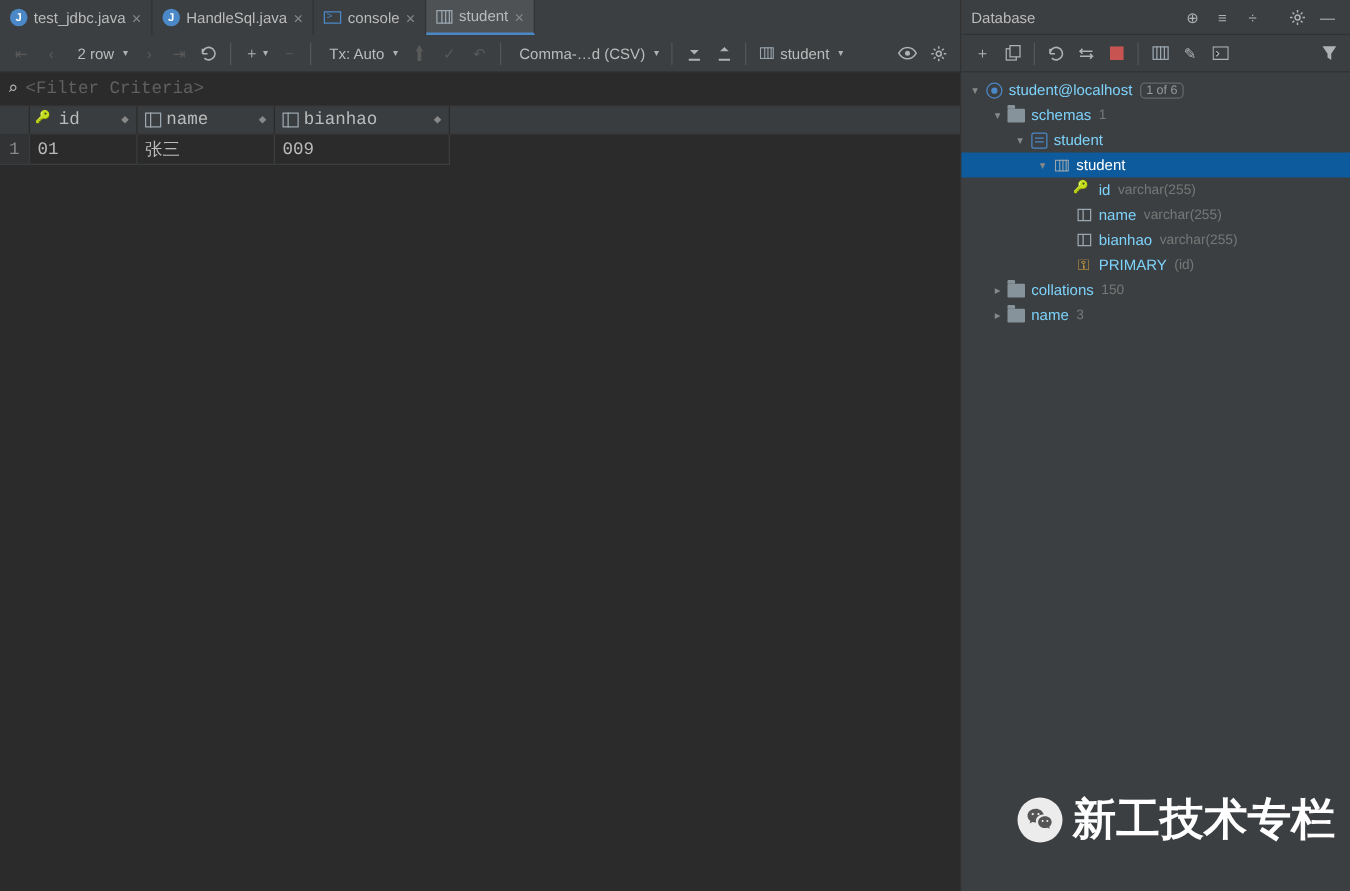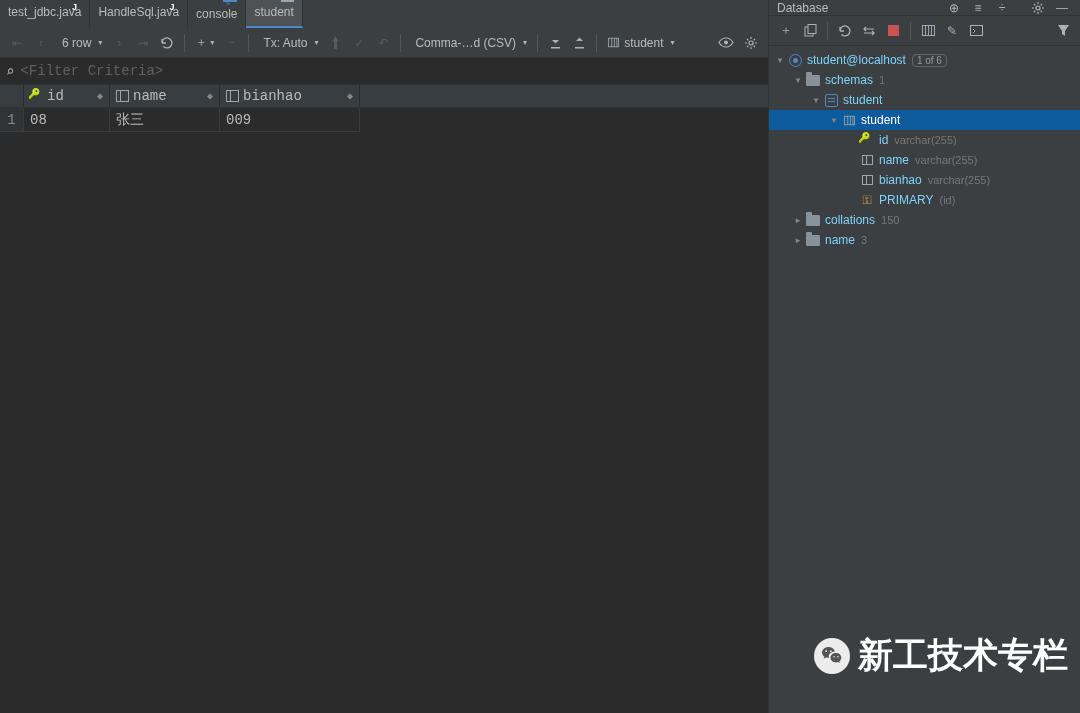--- a/index.html
+++ b/index.html
@@ -8,21 +8,21 @@
   background: #2b2b2b;
   font-family: "Segoe UI", Arial, sans-serif;
   font-size: 12px; color: #bbbbbb;
   display: flex; overflow: hidden;
 }
 .left { flex: 1; display: flex; flex-direction: column; background: #2b2b2b; min-width: 0; }
 .right { width: 312px; background: #3c3f41; border-left: 1px solid #323232; display: flex; flex-direction: column; }
 
 
 .tabs { height: 28px; background: #3c3f41; display: flex; align-items: stretch; }
-.tab { display: flex; align-items: flex-end; padding: 0 8px; gap: 5px; border-right: 1px solid #323232; cursor: pointer; color: #bbbbbb; flex-direction: column; }
+.tab { display: flex; align-items: center; padding: 0 8px; gap: 5px; border-right: 1px solid #323232; cursor: pointer; color: #bbbbbb; }
 .tab.active { background: #4e5254; border-bottom: 2px solid #4a88c7; }
 .tab .close { color: #888; font-size: 13px; }
 .icon-java { width: 14px; height: 14px; border-radius: 50%; background: #4a88c7; display:inline-block; position:relative; }
 .icon-java::after { content:"J"; position:absolute; inset:0; color:#fff; font-size:9px; font-weight:bold; text-align:center; line-height:14px; }
 .icon-console { width:14px; height:10px; border:1px solid #4a88c7; display:inline-block; position:relative; }
 .icon-console::before { content:">"; color:#4a88c7; font-size:8px; position:absolute; left:1px; top:-2px; }
 .icon-table { display:inline-block; width:13px; height:11px; position:relative; }
 .icon-table::before { content:""; position:absolute; inset:0; border:1px solid #9aa7b0; }
 .icon-table::after { content:""; position:absolute; left:50%; top:0; bottom:0; width:1px; background:#9aa7b0; box-shadow: -3px 0 #9aa7b0, 3px 0 #9aa7b0; }
 
@@ -48,21 +48,21 @@
 .gh-row { width: 24px; justify-content:center; background:#3a3d3f; }
 .gr { display: flex; height: 24px; }
 .gr-cell { display: flex; align-items: center; padding: 0 6px; border-right: 1px solid #3a3d3f; border-bottom: 1px solid #3a3d3f; color: #bbbbbb; }
 .gr-num { width:24px; justify-content:center; background:#313335; color:#888; }
 .col-icon { display:inline-block; width:13px; height:12px; position:relative; }
 .col-icon.key::before { content:"🔑"; font-size:10px; position:absolute; left:-2px; top:-2px; filter:hue-rotate(20deg); }
 .col-icon.col::before { content:""; position:absolute; inset:0; border:1px solid #9aa7b0; }
 .col-icon.col::after { content:""; position:absolute; left:4px; top:0; bottom:0; width:1px; background:#9aa7b0; }
 
 
-.rheader { height: 16px; display: flex; align-items: center; padding: 0 8px; border-bottom: 1px solid #323232; color:#bbbbbb; }
+.rheader { height: 28px; display: flex; align-items: center; padding: 0 8px; border-bottom: 1px solid #323232; color:#bbbbbb; }
 .rheader .title { flex:1; }
 .rheader .ricons { display:flex; gap:4px; }
 .ricon { width:20px; height:20px; display:flex; align-items:center; justify-content:center; color:#afb1b3; cursor:pointer; }
 
 .rtoolbar { height: 30px; display:flex; align-items:center; padding:0 6px; gap:2px; border-bottom:1px solid #323232; }
 .rtoolbar .spacer { flex:1; }
 
 
 .tree { flex:1; padding: 4px 0; overflow:auto; }
 .trow { display:flex; align-items:center; height:20px; cursor:pointer; padding-right:8px; }
@@ -114,21 +114,21 @@
       <span class="icon-table"></span>
       <span>student</span>
       <span class="close">×</span>
     </div>
   </div>
 
   <div class="toolbar">
     <div class="tbtn disabled">⇤</div>
     <div class="tbtn disabled">‹</div>
     <div class="tbtn tdrop">
-        <span class="tlabel">6 row</span>
+        <span class="tlabel">2 row</span>
       </div>
     <div class="tbtn disabled">›</div>
     <div class="tbtn disabled">⇥</div>
     <div class="tbtn">
         <svg width="14" height="14" viewBox="0 0 14 14">
           <path fill="none" stroke="#afb1b3" stroke-width="1.3" d="M2 7a5 5 0 1 1 1.5 3.5M2 7V3M2 7h4"></path>
         </svg>
       </div>
     <div class="tsep"></div>
     <div class="tbtn tdrop">＋</div>
@@ -198,21 +198,21 @@
         <span class="sort">◆</span>
       </div>
       <div class="gh-cell" style="width:140px">
         <span class="col-icon col"></span>
         <span>bianhao</span>
         <span class="sort">◆</span>
       </div>
     </div>
     <div class="gr">
       <div class="gr-cell gr-num">1</div>
-      <div class="gr-cell" style="width:86px">08</div>
+      <div class="gr-cell" style="width:86px">01</div>
       <div class="gr-cell" style="width:110px">张三</div>
       <div class="gr-cell" style="width:140px">009</div>
     </div>
   </div>
 </div>
 
 <div class="right">
   <div class="rheader">
     <span class="title">Database</span>
     <div class="ricons">

